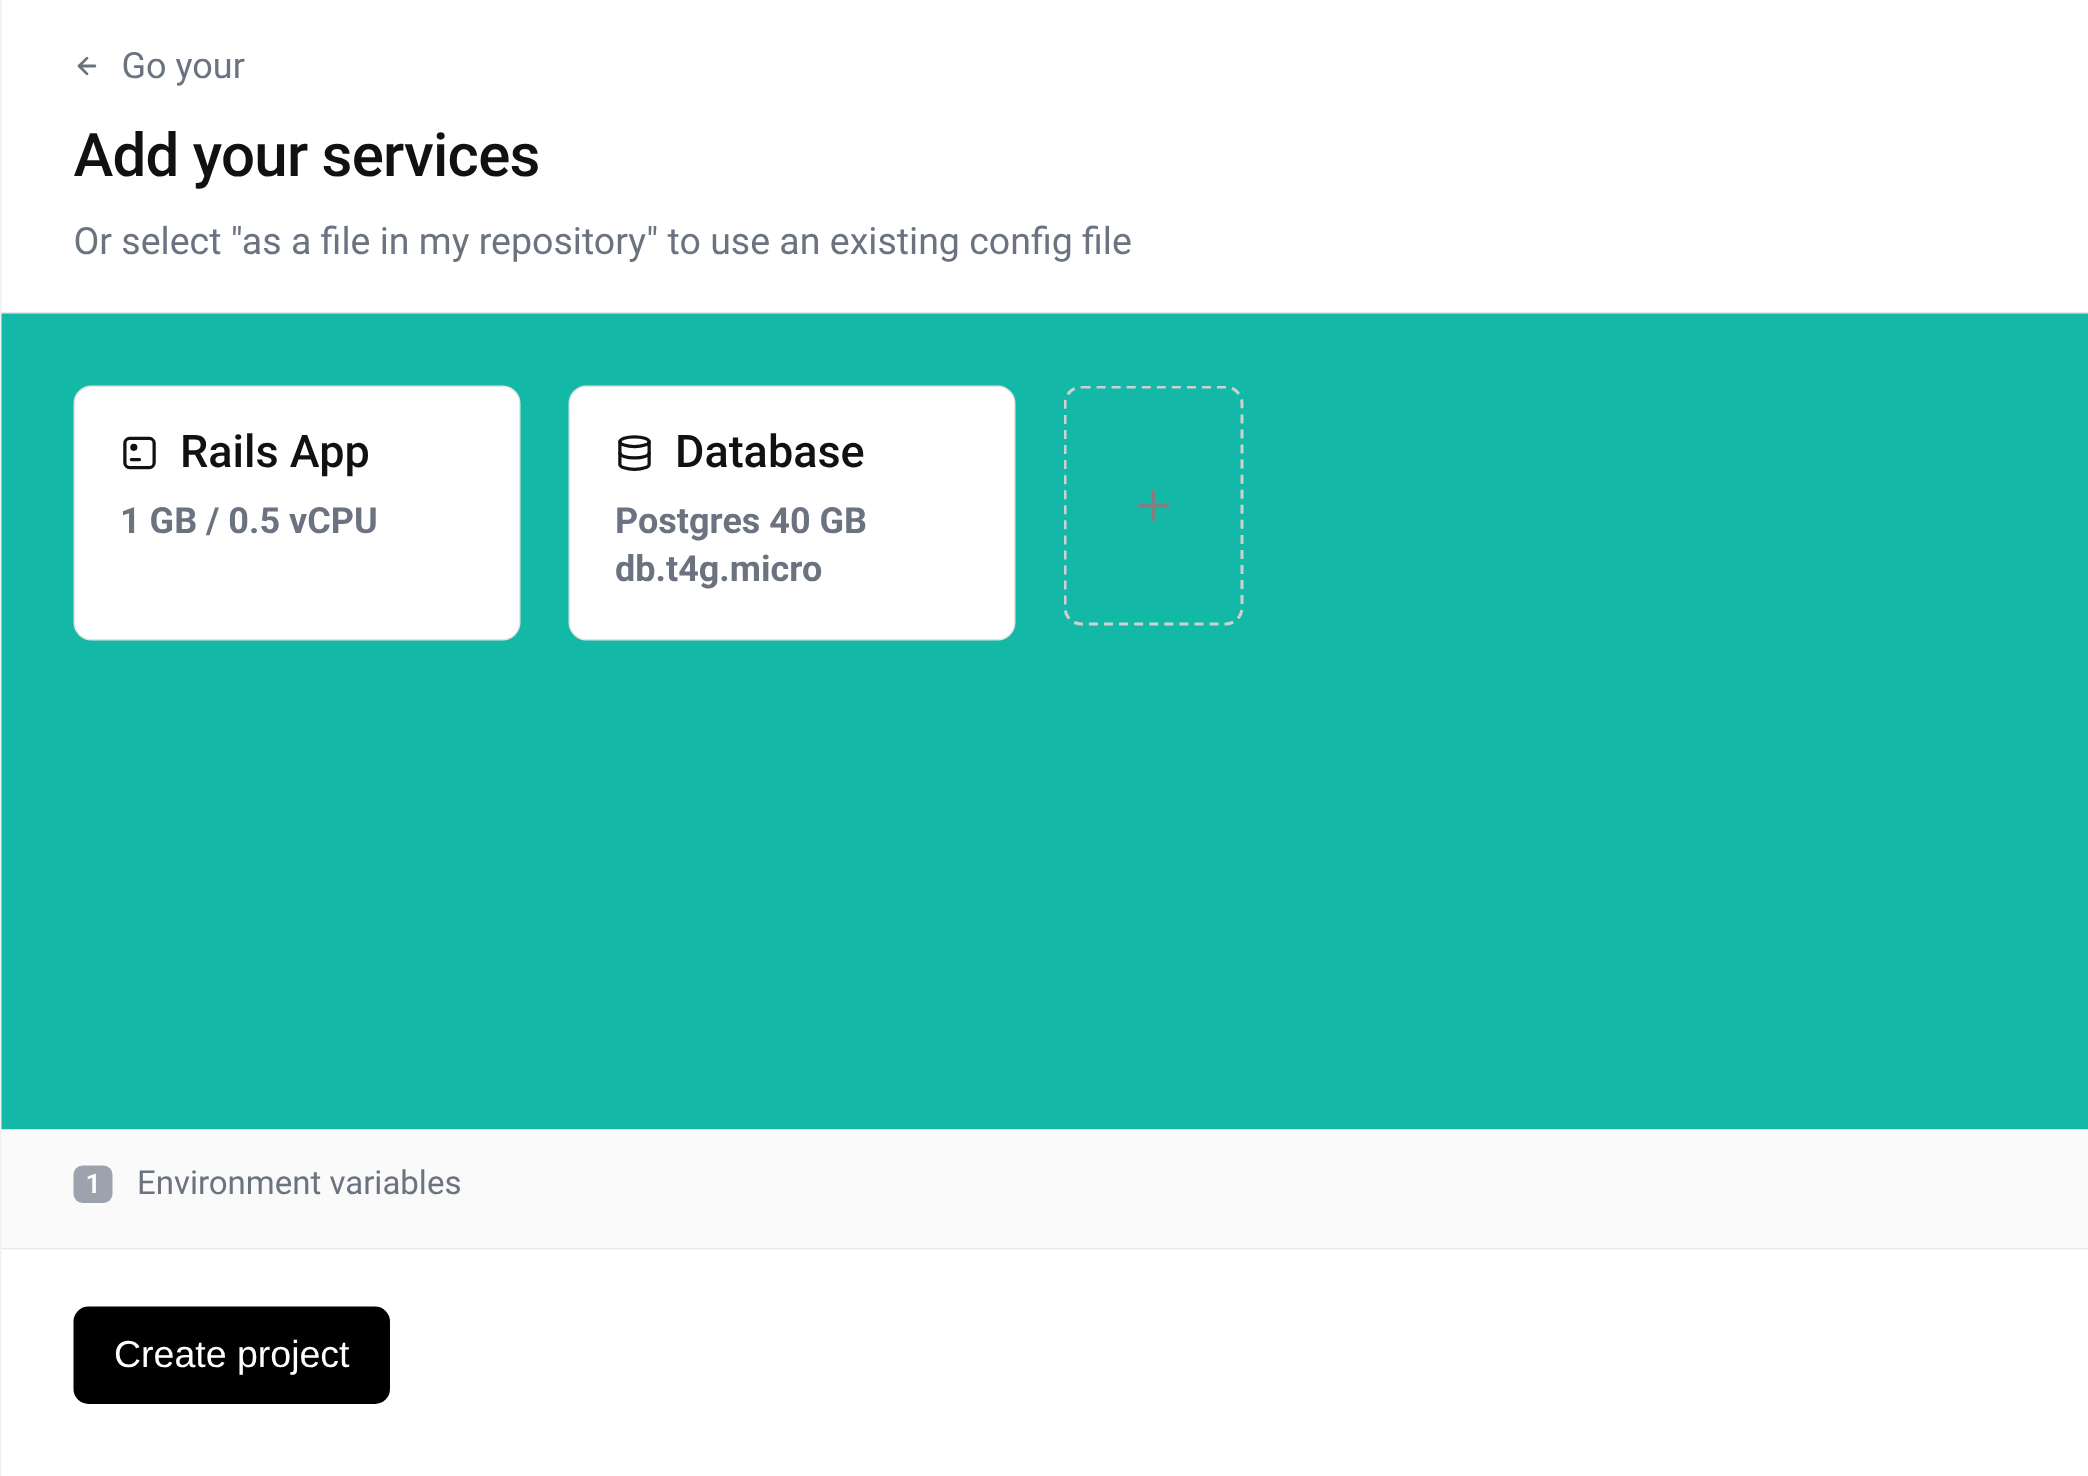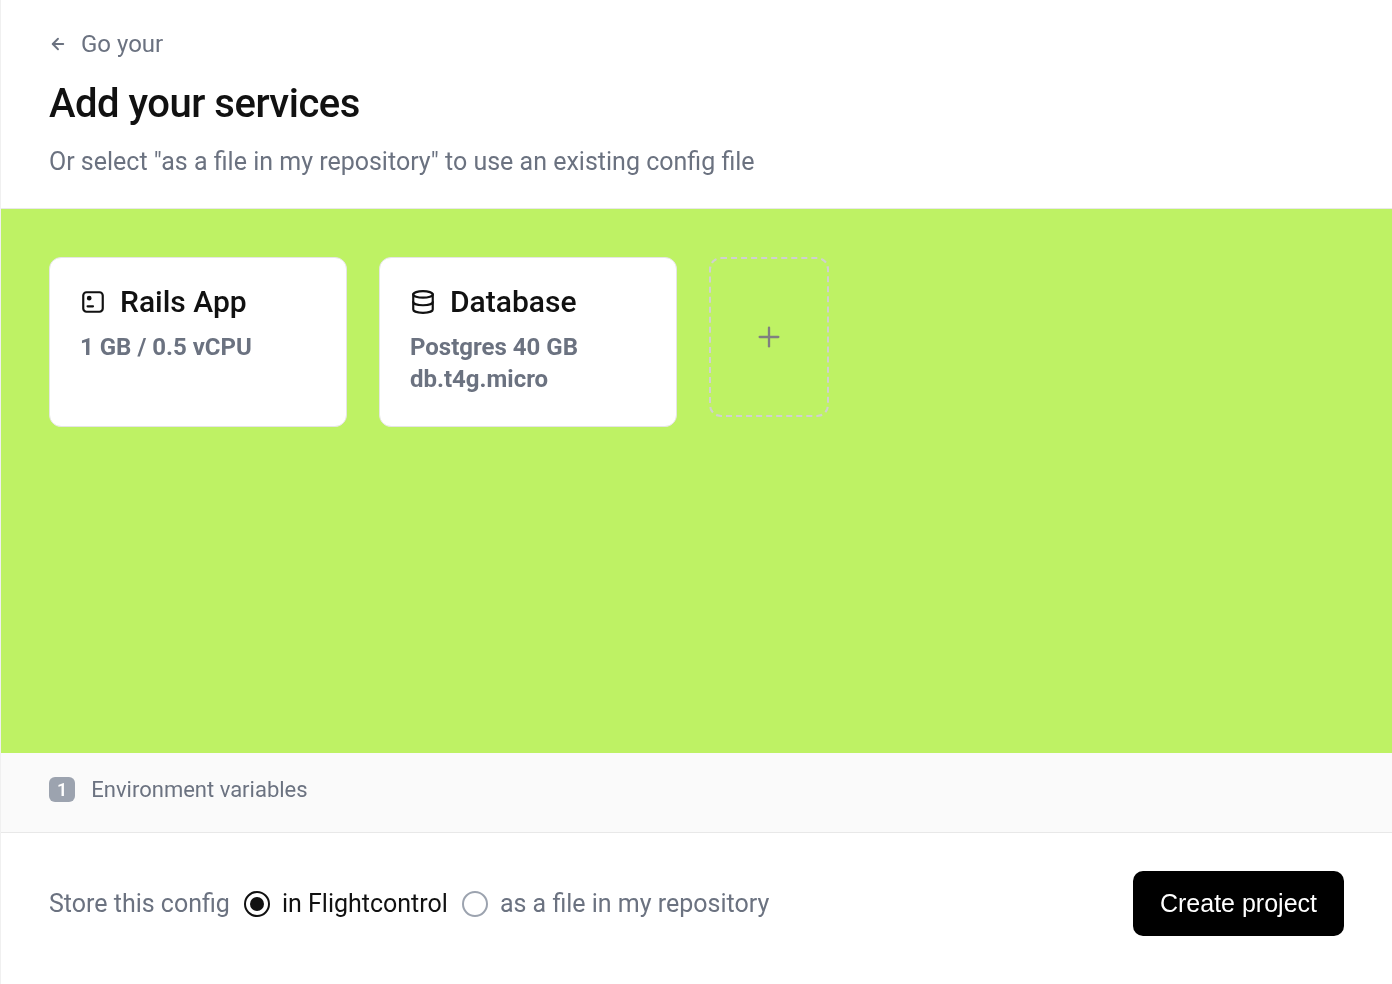--- a/index.html
+++ b/index.html
@@ -54,21 +54,21 @@
     
     .page-subtitle {
       font-size: 25px;
       color: #6b7280;
       font-weight: 400;
     }
     
     .content-section {
       flex: 1;
       padding: 48px 48px 0 48px;
-      background: #bef264;
+      background: #14b8a6;
     }
     
     .service-cards {
       display: flex;
       gap: 32px;
     }
     
     .service-card {
       width: 298px;
       background: #ffffff;
@@ -276,30 +276,17 @@
     </div>
   </div>
 
   <div class="bottom-section">
     <div class="env-vars-row">
       <span class="env-badge">1</span>
       <span class="env-label">Environment variables</span>
     </div>
 
     <div class="footer-row">
-      <div class="config-options">
-        <span class="config-label">Store this config</span>
-
-        <div class="radio-option">
-          <span class="radio-circle selected"></span>
-          <span class="radio-text">in Flightcontrol</span>
-        </div>
-
-        <div class="radio-option">
-          <span class="radio-circle unselected"></span>
-          <span class="radio-text muted">as a file in my repository</span>
-        </div>
-      </div>
 
       <button class="create-btn">Create project</button>
     </div>
   </div>
 </div>
 
 </body></html>

